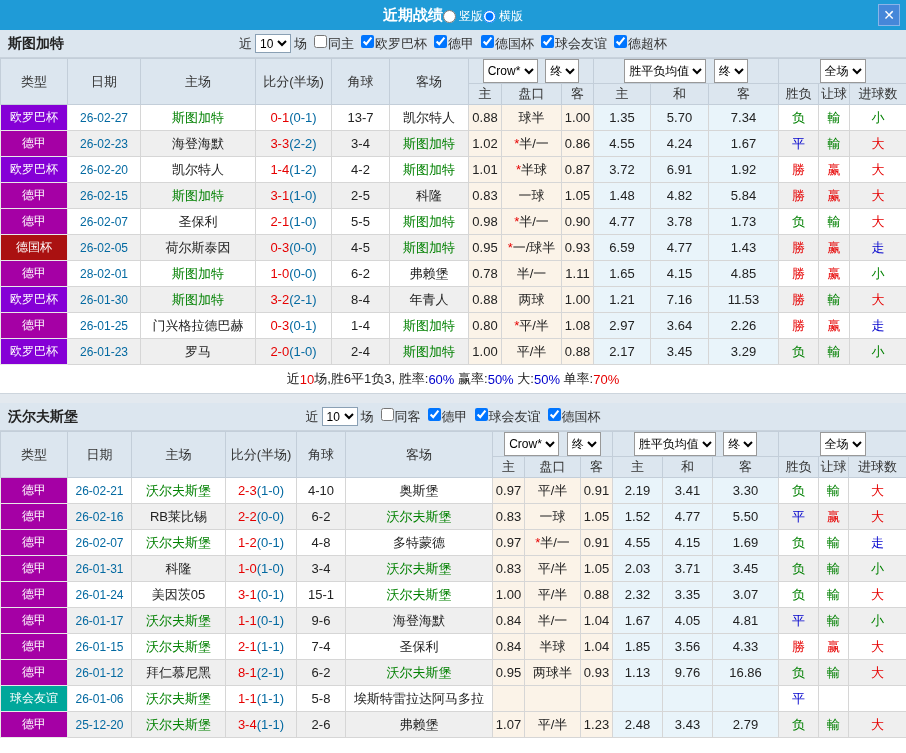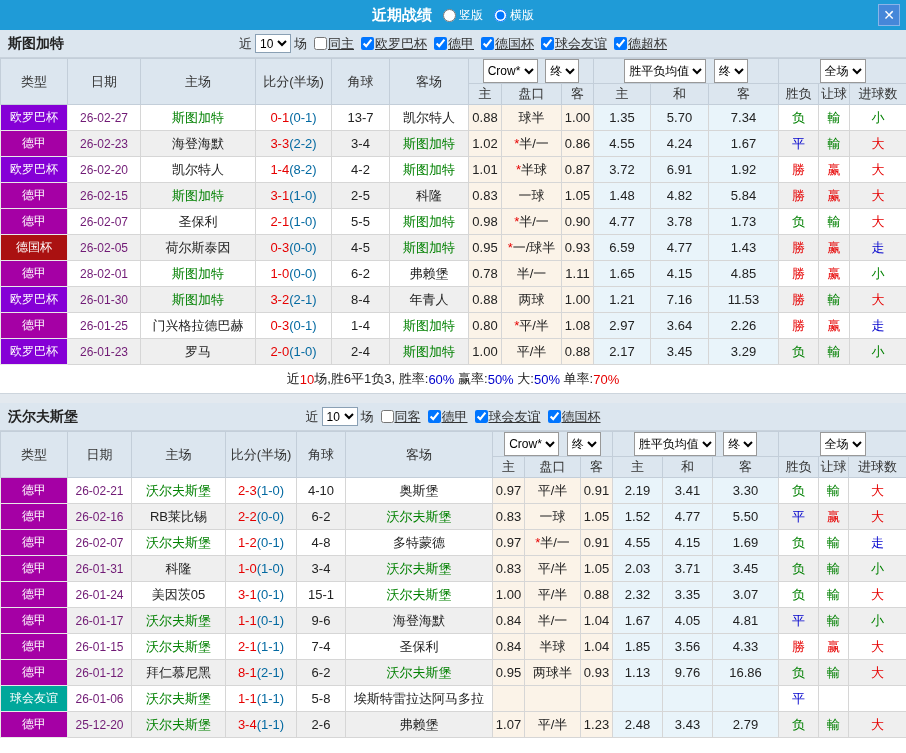--- a/index.html
+++ b/index.html
@@ -1,40 +1,40 @@
 <!DOCTYPE html>
 <html><head>
 <meta charset="utf-8">
 <style>
   * { box-sizing: border-box; }
   body { margin:0; background:#fff; width:906px; font-family:"Liberation Sans","DejaVu Sans",sans-serif; }
   .win { width:906px; }
 
   .titlebar { height:30px; background:#1f9bd7; display:flex; align-items:center; position:relative; color:#fff; }
-  .titlebar-center { flex:1; display:flex; justify-content:center; align-items:center; gap:11px; }
+  .titlebar-center { flex:1; display:flex; justify-content:center; align-items:flex-end; gap:0; }
   .title { font-weight:bold; font-size:15px; }
   .radio-lbl { font-size:12px; display:flex; align-items:center; gap:3px; color:#fff; cursor:pointer; }
   .radio-lbl input { margin:0; width:13px; height:13px; }
   .close-btn { position:absolute; right:6px; top:4px; width:22px; height:22px; background:#4587d9; border:1px solid #8ab4e8;
                display:flex; align-items:center; justify-content:center; color:#fff; font-size:14px; font-weight:bold; cursor:pointer; }
 
   .sec-head { height:28px; background:#dce6ef; display:flex; align-items:center; position:relative; border-bottom:1px solid #c8d2dc; }
   .team-name { position:absolute; left:8px; font-weight:bold; font-size:14px; color:#222; }
   .filters { display:flex; align-items:center; justify-content:center; width:100%; gap:3px; font-size:13px; color:#333; }
   .filters select { height:19px; font-size:12px; border:1px solid #8aa0b4; background:#fff; }
-  .cb { display:flex; align-items:center; cursor:pointer;text-decoration:underline; }
+  .cb { display:flex; align-items:flex-start; cursor:pointer; }
   .cb input { width:13px; height:13px; margin:0 1px 0 4px; }
 
   .tbl { border-collapse:collapse; table-layout:fixed; width:906px; color:#222; }
   .tbl th { background:#dce6ef; border:1px solid #c3ced9; font-weight:normal; font-size:13px; color:#333; height:21px; padding:0; white-space:nowrap; overflow:hidden; }
   .ddcell select { font-size:12px; height:24px; border:1px solid #999; background:#fff; margin:0 2px; }
   .tbl td { border:1px solid #d6d6d6; text-align:center; height:26px; padding:0; white-space:nowrap; overflow:hidden; font-size:13px; background:#fff; }
   tr.alt td { background:#efefef; }
   td.lg { color:#fff; font-size:12px; border-color:#e8e8e8; }
-  td.dt { font-size:12px; color:#701a75; }
+  td.dt { font-size:12px; color:#0369a1; }
   td.hcpbg { background:#fbf3e8 !important; }
   td.avgbg { background:#e9f4fa !important; }
   .num { font-size:12px; }
   .ft { color:#e60000; }
   .ht { color:#0369a1; }
   .focus { color:#008000; }
   .star { color:#e60000; }
   .c-r { color:#e60000; } .c-b { color:#0000cc; } .c-g { color:#008000; } .c-k { color:#222; }
 
   .summary { height:28px; display:flex; align-items:center; justify-content:center; font-size:13px; background:#fff; }
@@ -177,21 +177,21 @@
         <td class="avgbg num">4.24</td>
         <td class="avgbg num">1.67</td>
         <td class="c-b">平</td>
         <td class="c-g">輸</td>
         <td class="c-r">大</td>
       </tr>
           <tr class="">
         <td class="lg" style="background:#8500d6">欧罗巴杯</td>
         <td class="dt">26-02-20</td>
         <td class="">凯尔特人</td>
-        <td><span class="ft">1-4</span><span class="ht">(8-2)</span></td>
+        <td><span class="ft">1-4</span><span class="ht">(1-2)</span></td>
         <td>4-2</td>
         <td class="focus">斯图加特</td>
         <td class="hcpbg num">1.01</td>
         <td class="hcpbg"><span class="star">*</span><span>半球</span></td>
         <td class="hcpbg num">0.87</td>
         <td class="avgbg num">3.72</td>
         <td class="avgbg num">6.91</td>
         <td class="avgbg num">1.92</td>
         <td class="c-r">勝</td>
         <td class="c-r">赢</td>

